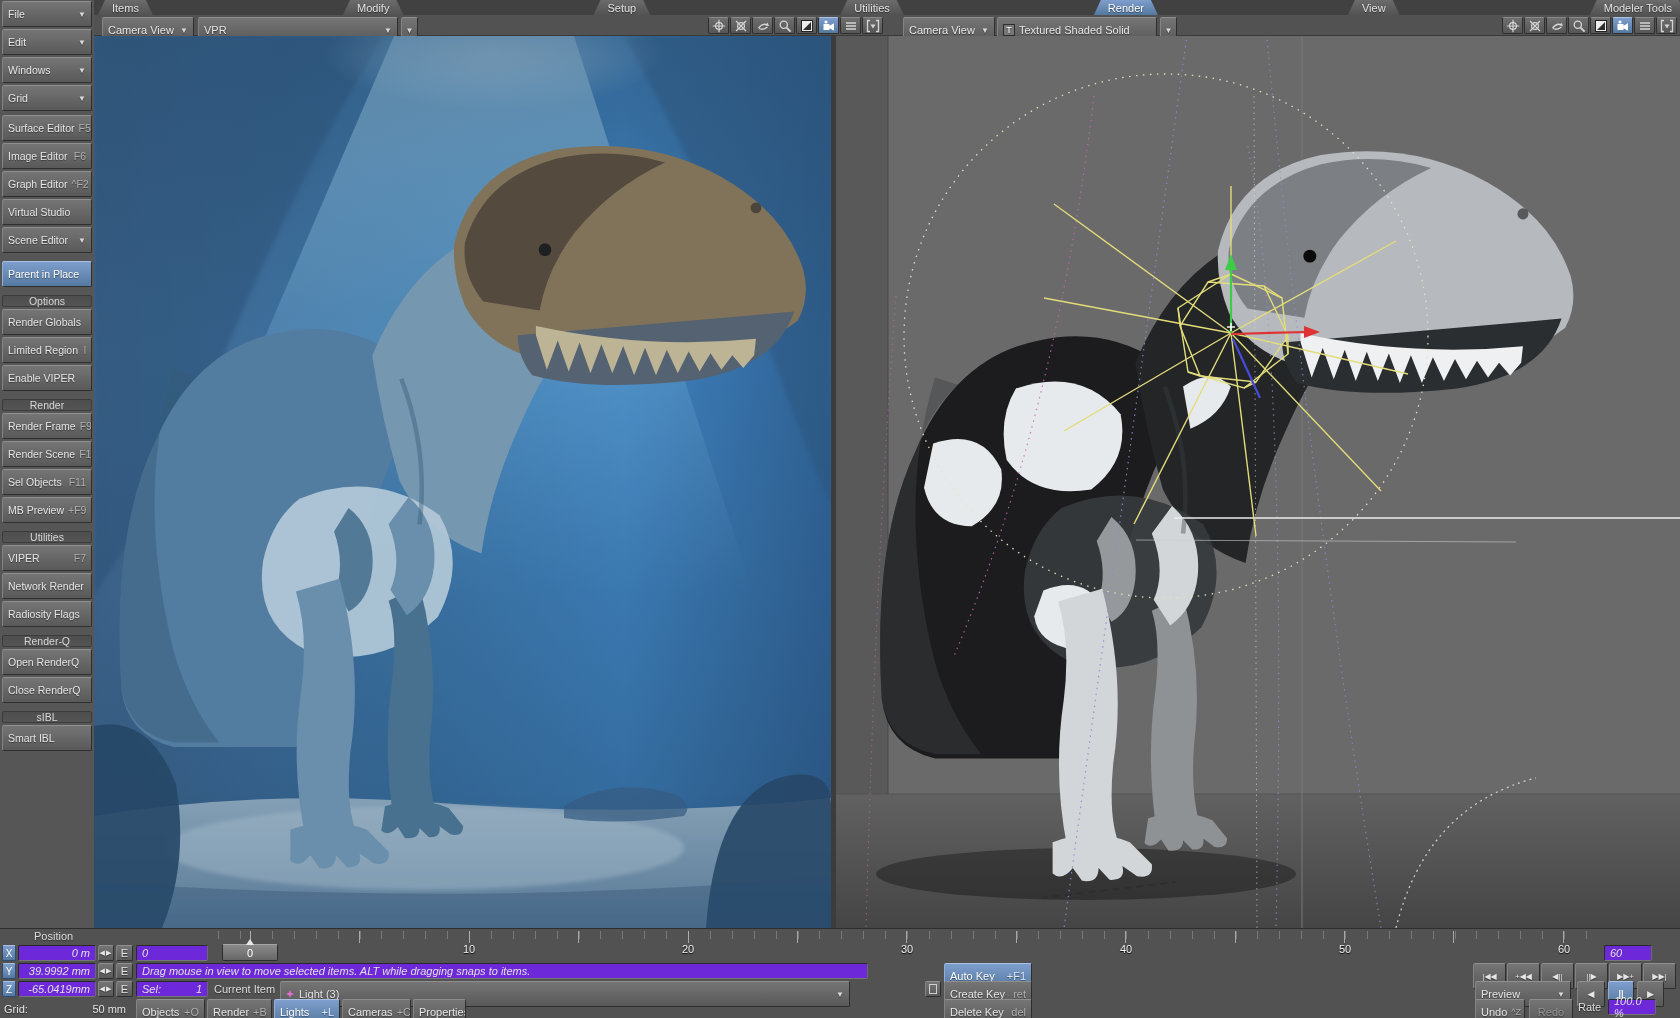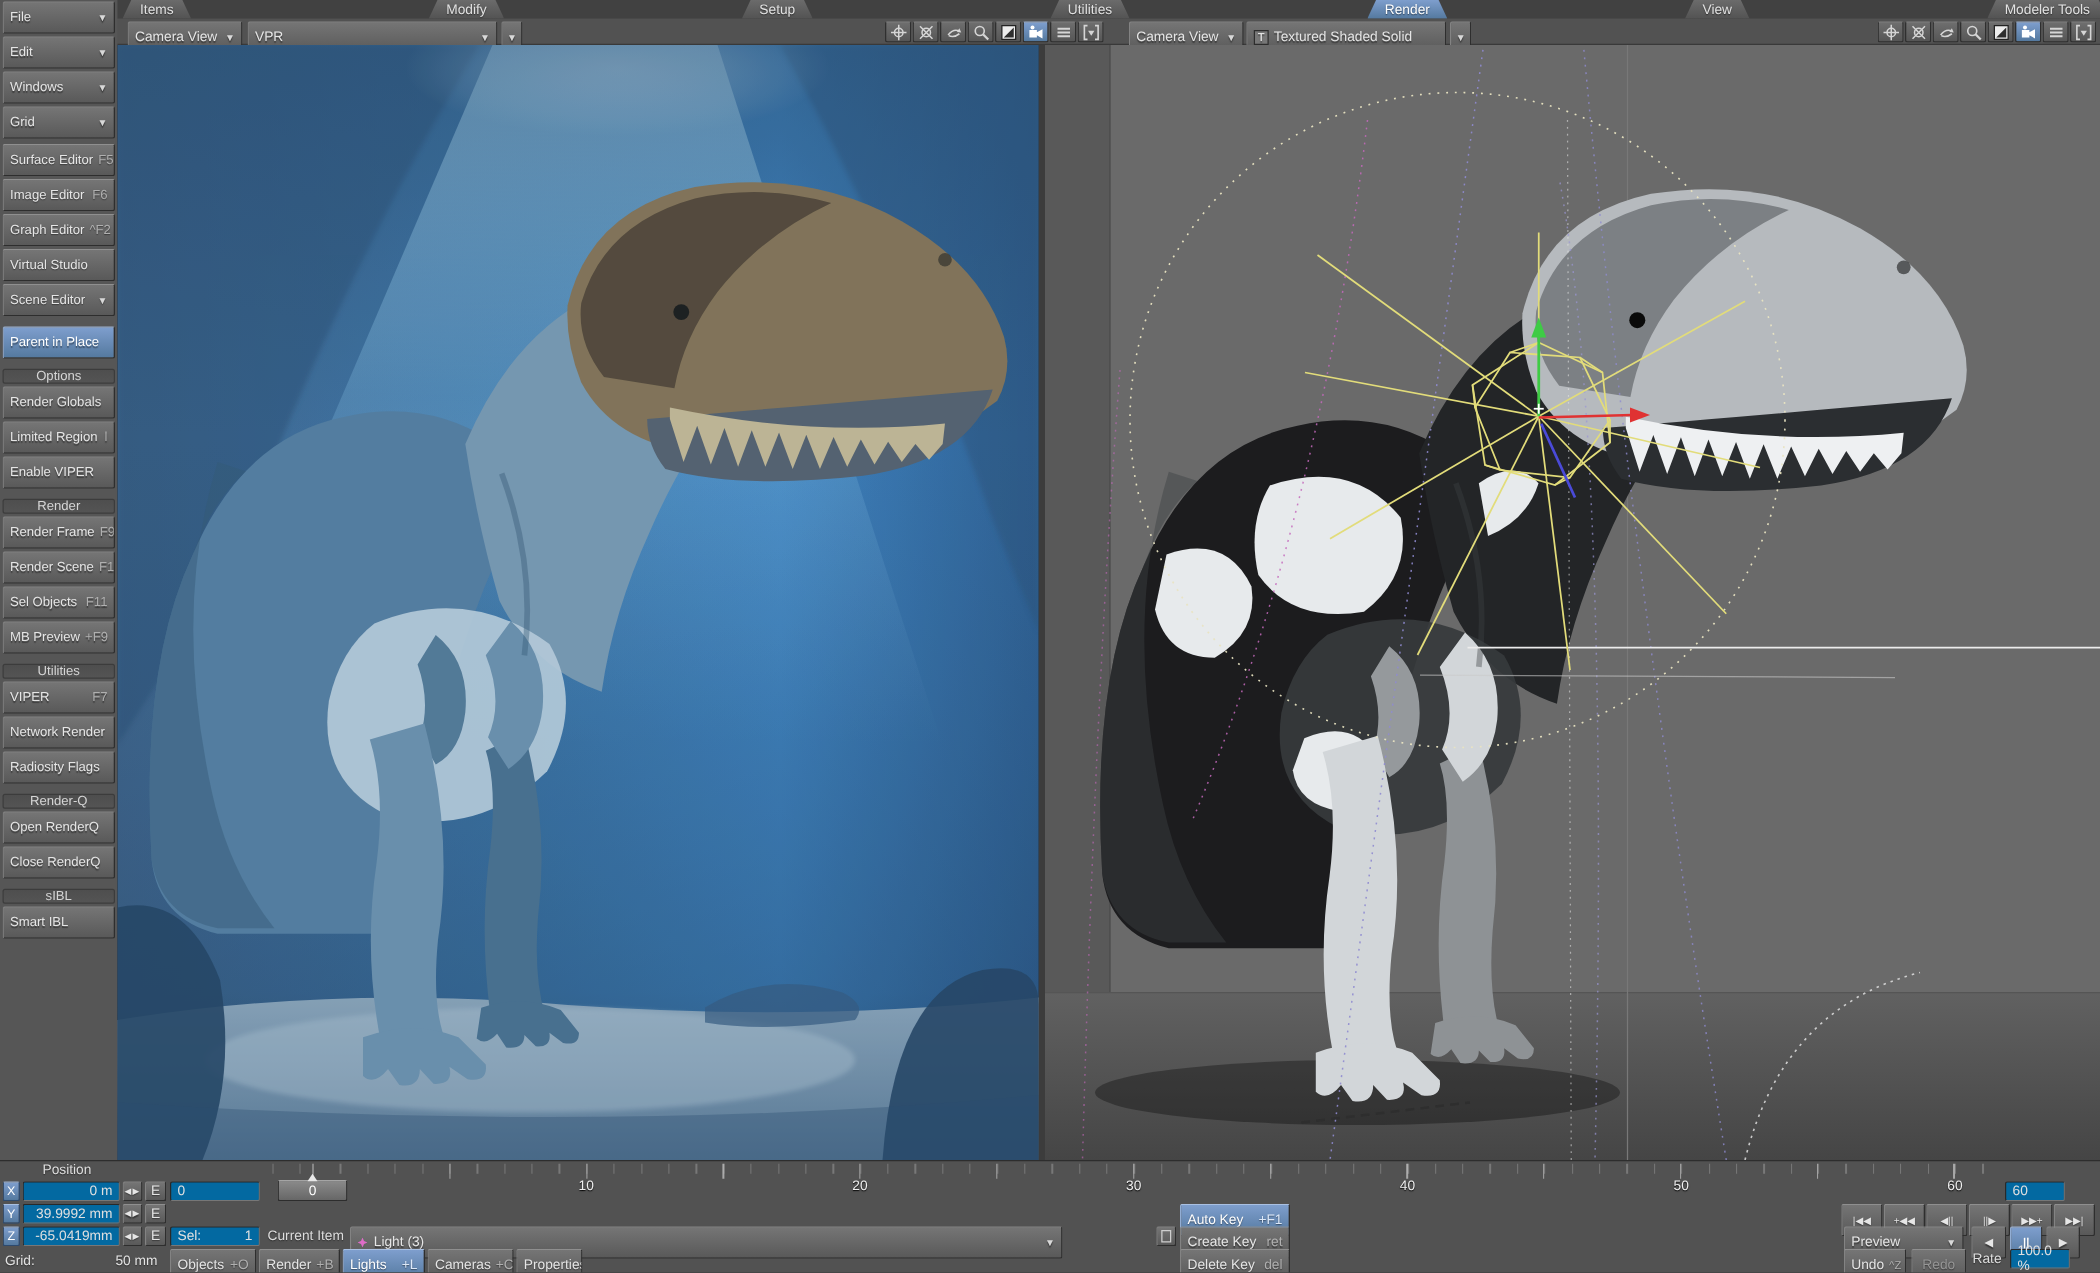--- a/index.html
+++ b/index.html
@@ -10,22 +10,22 @@
 
   
   .btn{background:linear-gradient(#757575,#595959);border:1px solid #2e2e2e;border-top-color:#8f8f8f;
        border-left-color:#838383;border-radius:2px;display:flex;align-items:center;padding:12px 5px;
        color:#e6e6e6;text-shadow:0 1px 1px rgba(0,0,0,.45);white-space:nowrap;overflow:hidden;}
   .btn .sc{margin-left:auto;color:#b0b0b0;padding-left:4px;}
   .btn .arr{margin-left:auto;font-size:8px;color:#d8d8d8;}
   .btn.blue{background:linear-gradient(#7e9ecd,#54799f);border-top-color:#a9c0e2;border-left-color:#93aed4;color:#fff;}
   .hdrlbl{background:linear-gradient(#4e4e4e,#545454);border:1px solid #3c3c3c;border-radius:2px;
           display:flex;align-items:center;justify-content:center;color:#d6d6d6;}
-  .field{background:#0369a1;border:1px solid #292929;border-bottom-color:#777;border-right-color:#6a6a6a;
-         border-radius:2px;display:flex;align-items:center;padding:0 5px;color:#e0e0e0;}
+  .field{background:#6d28d9;border:1px solid #292929;border-bottom-color:#777;border-right-color:#6a6a6a;
+         border-radius:2px;display:flex;align-items:center;padding:0 5px;color:#e0e0e0;font-style:italic;}
   .field.num{justify-content:flex-end;}
 
   
   #sidebar{position:absolute;left:0;top:0;width:94px;height:930px;background:#565656;
            display:flex;flex-direction:column;padding:1px 2px;}
   #sidebar .row{height:13px;margin-bottom:2px;flex:none;font-size:10.5px;}
   #sidebar .gap{height:6px;flex:none;}
   #sidebar .head{height:12px;margin-bottom:2px;flex:none;font-size:10.5px;}
 
   
@@ -514,20 +514,21 @@
           <div class="notch"></div>
           <span>0</span>
         </div>
     </div>
     <div class="abs field rowh" style="left:1604px;top:16px;width:48px">60</div>
 
     <div class="abs axisbtn" style="left:2px;top:34px">Y</div>
     <div class="abs field num rowh" style="left:18px;top:34px;width:78px">39.9992 mm</div>
     <div class="abs btn stepbtn" style="left:98px;top:34px">◀▶</div>
     <div class="abs btn ebtn rowh" style="left:116px;top:34px">E</div>
+    <div class="abs field rowh" style="left:136px;top:34px;width:732px">Drag mouse in view to move selected items. ALT while dragging snaps to items.</div>
     <div class="abs btn blue rowh" style="left:944px;top:34px;width:88px">
         <span>Auto Key</span>
         <span class="sc" style="color:#dce8f8">+F1</span>
       </div>
     <div class="abs btn rowh" style="left:1473px;top:34px;width:33px;justify-content:center;font-size:8px">|◀◀</div>
     <div class="abs btn rowh" style="left:1507px;top:34px;width:33px;justify-content:center;font-size:8px">+◀◀</div>
     <div class="abs btn rowh" style="left:1541px;top:34px;width:33px;justify-content:center;font-size:8px">◀||</div>
     <div class="abs btn rowh" style="left:1575px;top:34px;width:33px;justify-content:center;font-size:8px">||▶</div>
     <div class="abs btn rowh" style="left:1609px;top:34px;width:33px;justify-content:center;font-size:8px">▶▶+</div>
     <div class="abs btn rowh" style="left:1643px;top:34px;width:33px;justify-content:center;font-size:8px">▶▶|</div>

